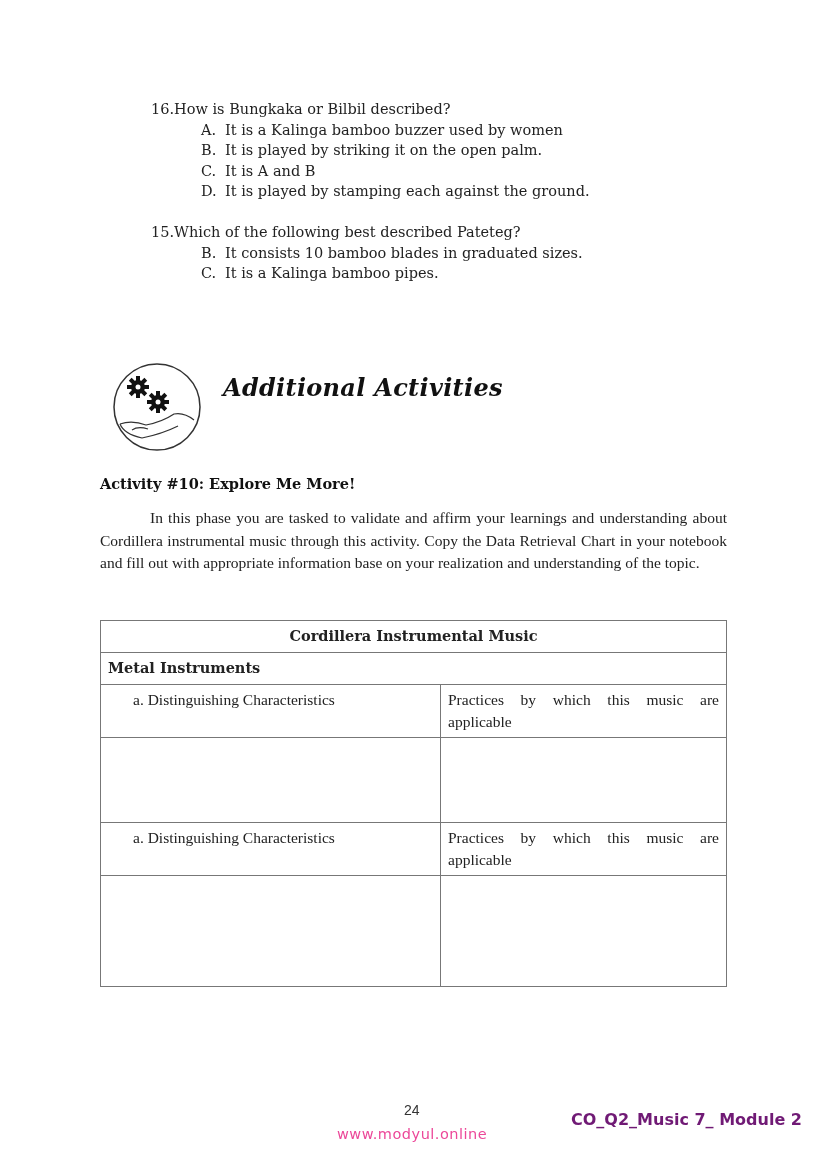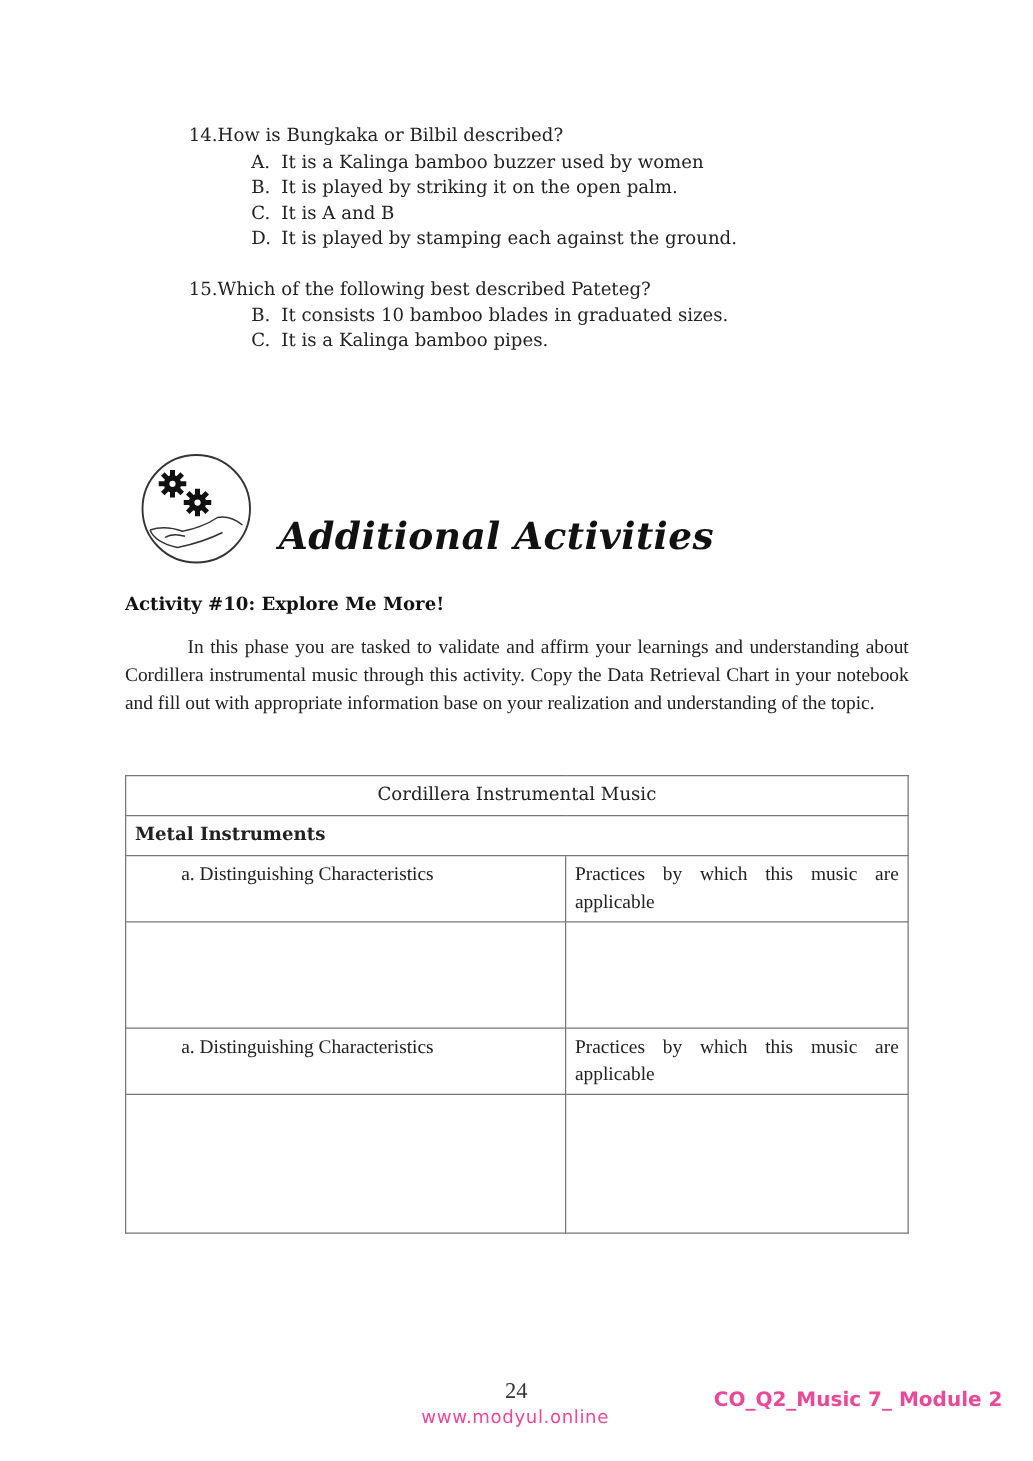--- a/index.html
+++ b/index.html
@@ -6,48 +6,48 @@
   body { width:826px; height:1169px; position:relative; overflow:hidden;
          font-family:"DejaVu Serif", serif; color:#222; }
   .q { position:absolute; left:151px; font-size:14.5px; line-height:20.6px; }
   .q .stem { }
   .q .opt { padding-left:50px; }
   .q .opt .l { display:inline-block; width:24px; }
   #q14 { top:99px; }
   #q15 { top:222px; }
 
   #icon { position:absolute; left:112px; top:362px; width:90px; height:90px; }
-  #title { position:absolute; left:223px; top:412px; font-size:30px;
+  #title { position:absolute; left:223px; top:373px; font-size:24px;
            font-weight:bold; font-style:italic; font-family:"DejaVu Serif", serif; letter-spacing:0.3px; color:#111; }
 
   #act-head { position:absolute; left:100px; top:475px; font-size:14.5px; font-weight:bold; color:#111; }
   #act-body { position:absolute; left:100px; top:507px; width:627px; font-size:15.5px;
               line-height:22.5px; text-align:justify; text-indent:50px;
               font-family:"Liberation Serif", serif; }
 
   table { position:absolute; left:100px; top:620px; width:627px; border-collapse:collapse;
           font-size:15.5px; font-family:"Liberation Serif", serif; }
   td { border:1px solid #777; padding:4px 7px; vertical-align:top; line-height:22px; }
-  td.hdr { text-align:center; font-weight:normal; font-family:"DejaVu Serif", serif; font-size:14.5px; height:23px; }
+  td.hdr { text-align:center; font-weight:bold; font-family:"DejaVu Serif", serif; font-size:14.5px; height:23px; }
   td.sec { font-weight:bold; font-family:"DejaVu Serif", serif; font-size:14.5px; height:23px; }
-  td.c1 { width:300px; padding-left:44px; }
+  td.c1 { width:300px; padding-left:32px; }
   td.c2 { text-align:justify; }
   tr.blank1 td { height:76px; }
   tr.blank2 td { height:102px; }
 
-  #pagenum { position:absolute; left:404px; top:1102px; font-size:18px; font-family:Liberation Serif, serif; color:#333; }
+  #pagenum { position:absolute; left:404px; top:1102px; font-size:14px; font-family:Liberation Sans, sans-serif; color:#333; }
   #watermark { position:absolute; left:337px; top:1126px; font-size:14.5px; font-family:"DejaVu Sans", sans-serif; color:#ec4899; letter-spacing:0.5px; }
   #module { position:absolute; left:571px; top:1110px; font-size:16px; font-weight:bold;
-            font-family:"DejaVu Sans", sans-serif; color:#ec4899; }
+            font-family:"DejaVu Sans", sans-serif; color:#701a75; }
 </style>
 </head>
 <body>
 
 <div class="q" id="q14">
-  <div class="stem"><span>14.</span><span>How is Bungkaka or Bilbil described?</span></div>
+  <div class="stem"><span>16.</span><span>How is Bungkaka or Bilbil described?</span></div>
   <div class="opt"><span class="l">A.</span><span>It is a Kalinga bamboo buzzer used by women</span></div>
   <div class="opt"><span class="l">B.</span><span>It is played by striking it on the open palm.</span></div>
   <div class="opt"><span class="l">C.</span><span>It is A and B</span></div>
   <div class="opt"><span class="l">D.</span><span>It is played by stamping each against the ground.</span></div>
 </div>
 
 <div class="q" id="q15">
   <div class="stem"><span>15.</span><span>Which of the following best described Pateteg?</span></div>
   <div class="opt"><span class="l">B.</span><span>It consists 10 bamboo blades in graduated sizes.</span></div>
   <div class="opt"><span class="l">C.</span><span>It is a Kalinga bamboo pipes.</span></div>

